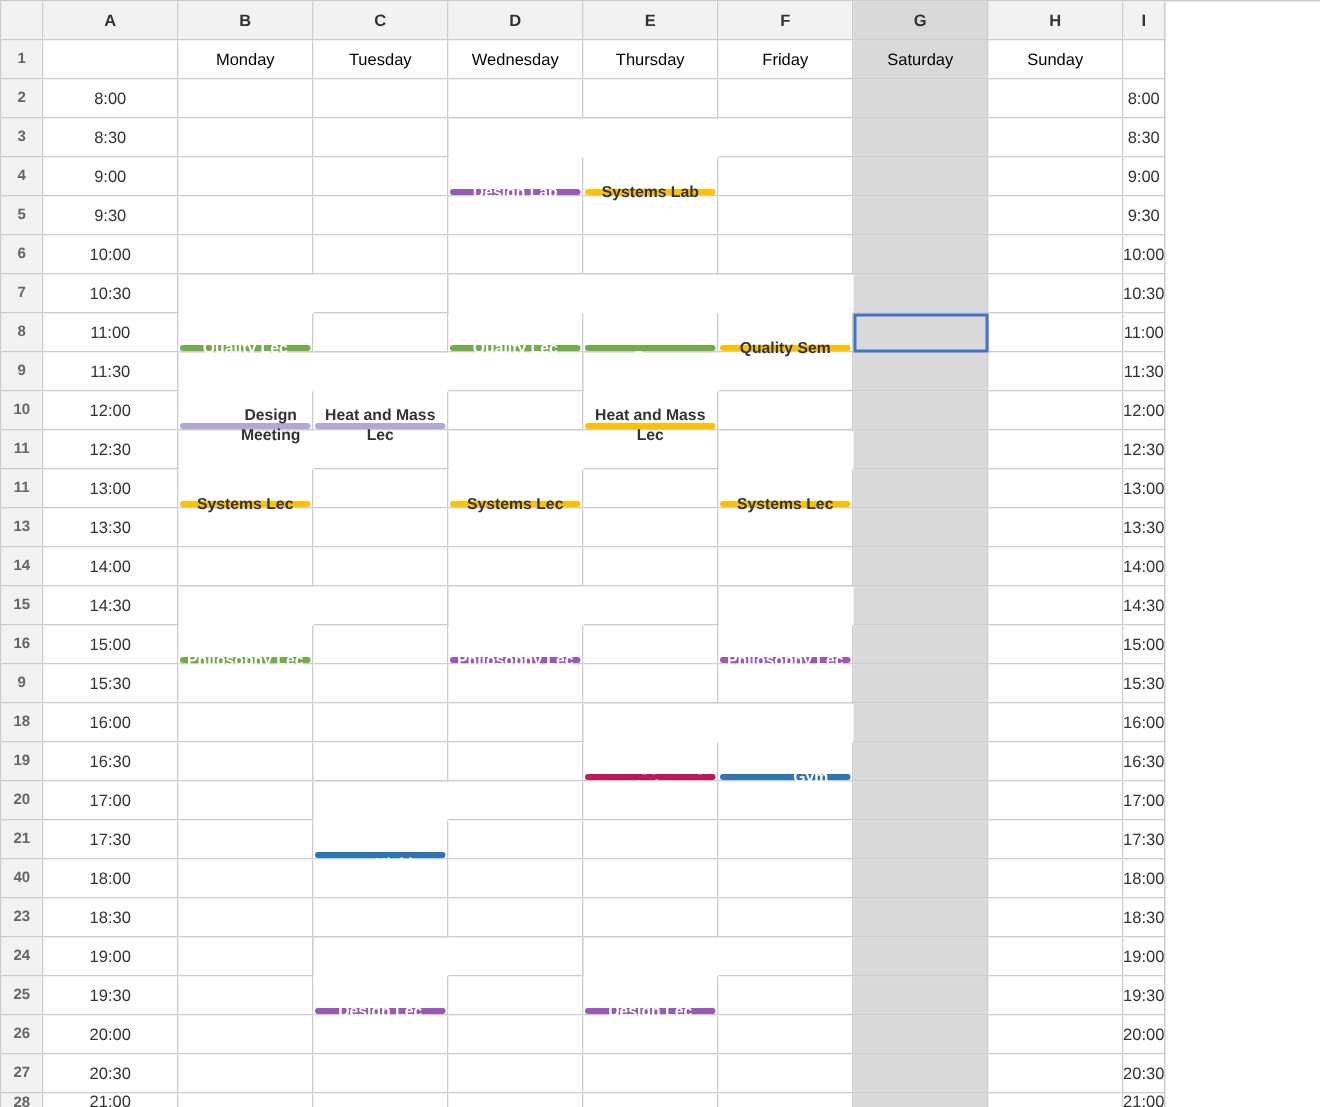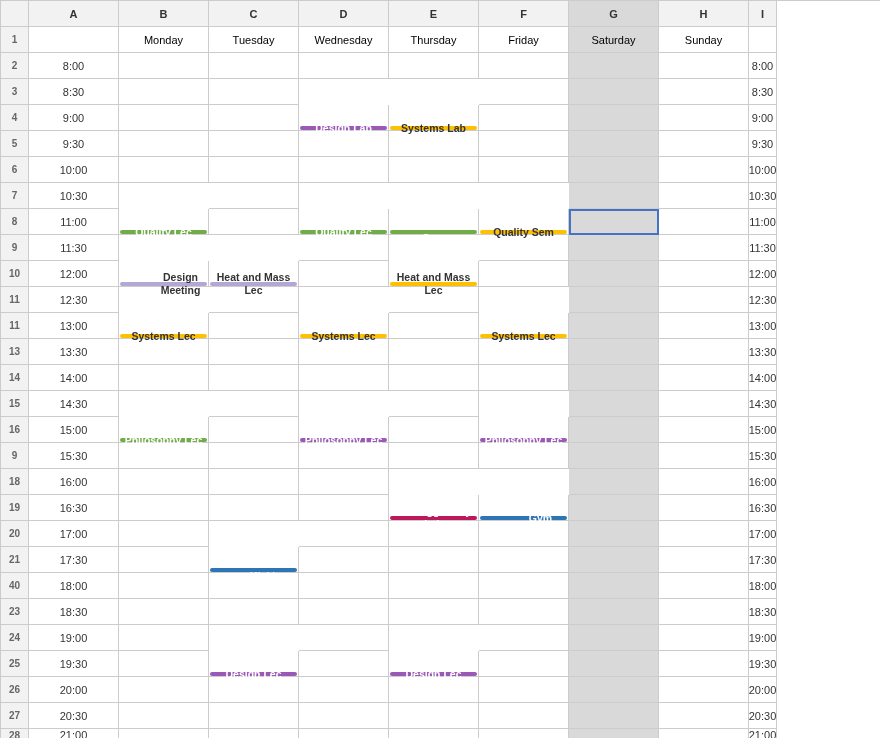--- a/index.html
+++ b/index.html
@@ -74,21 +74,21 @@
       color: #fff;
       z-index: 5;
       line-height: 1.2;
       padding: 2px;
     }
 
     .event-green { background-color: #70ad47; }
     .event-yellow { background-color: #ffc000; color: #333; }
     .event-light-purple { background-color: #9b59b6; }
     .event-blue { background-color: #2e75b6; padding-left: 36px; }
-    .event-dark-red { background-color: #be185d; }
+    .event-dark-red { background-color: #be185d; text-decoration: underline; }
     .event-lavender { background-color: #b4a7d6; color: #333; }
 
     .anchor-cell {
       position: relative;
       overflow: visible;
       margin-top: 47px;
     }
   </style>
 </head>
 <body>

